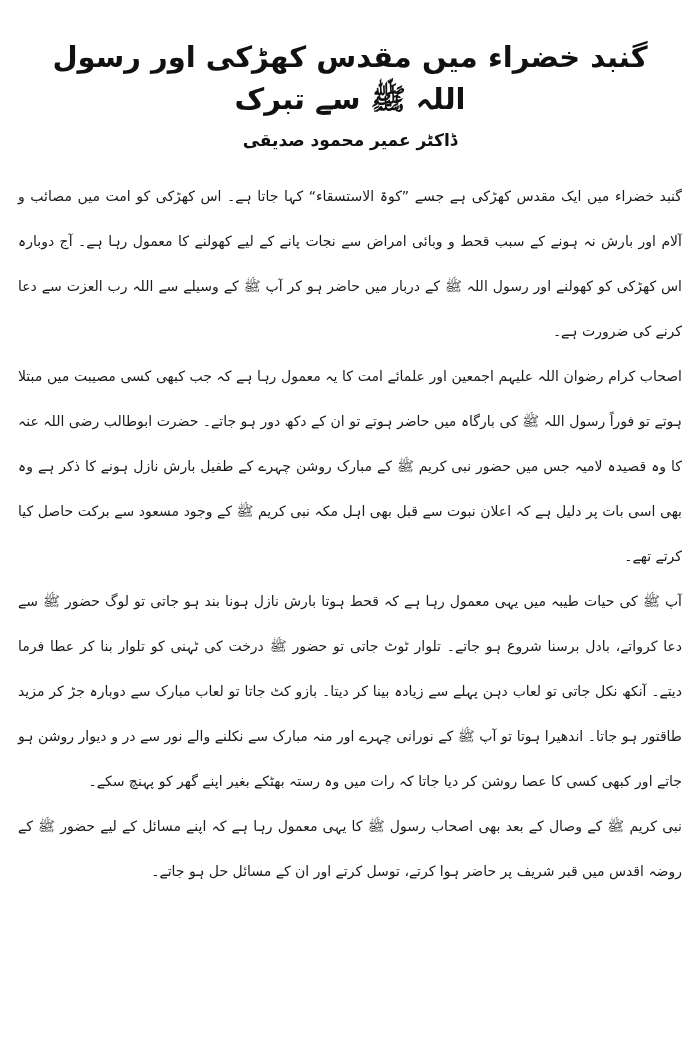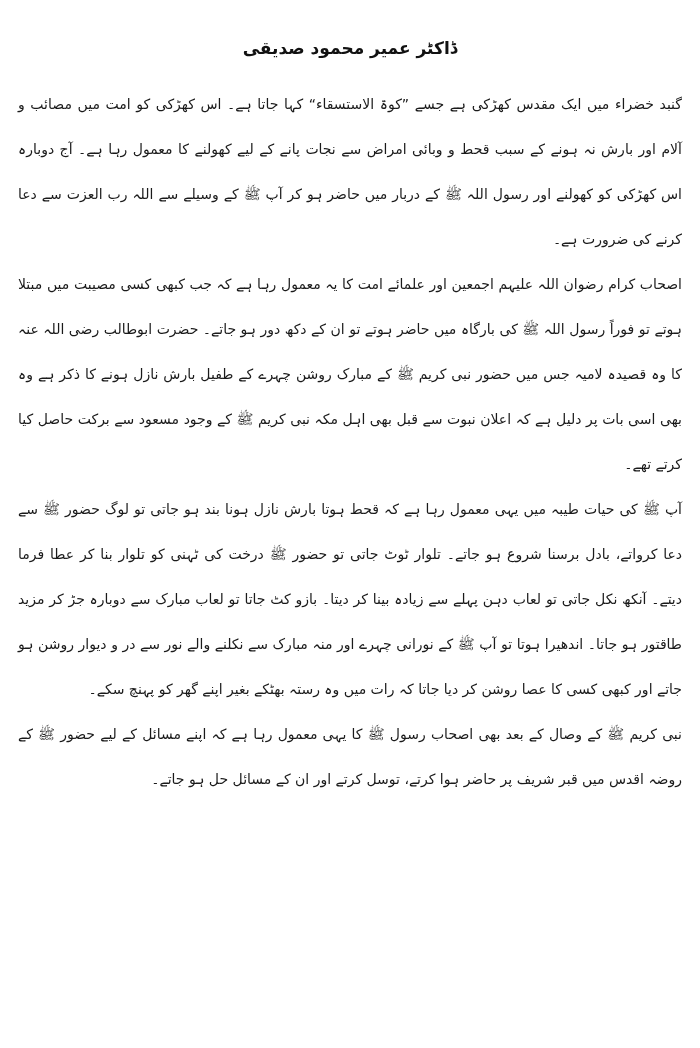--- a/index.html
+++ b/index.html
@@ -43,20 +43,21 @@
       text-justify: inter-word;
       color: #1a1a1a;
     }
     
   </style>
 </head>
 <body>
 
 <div class="page">
 
+  <h1 class="article-title">گنبد خضراء میں مقدس کھڑکی اور رسول اللہ ﷺ سے تبرک</h1>
 
   <div class="article-author">ڈاکٹر عمیر محمود صدیقی</div>
 
   <div class="article-body">
     <p>گنبد خضراء میں ایک مقدس کھڑکی ہے جسے ”کوۃ الاستسقاء“ کہا جاتا ہے۔ اس کھڑکی کو امت میں مصائب و آلام اور بارش نہ ہونے کے سبب قحط و وبائی امراض سے نجات پانے کے لیے کھولنے کا معمول رہا ہے۔ آج دوبارہ اس کھڑکی کو کھولنے اور رسول اللہ ﷺ کے دربار میں حاضر ہو کر آپ ﷺ کے وسیلے سے اللہ رب العزت سے دعا کرنے کی ضرورت ہے۔</p>
     <p>اصحاب کرام رضوان اللہ علیہم اجمعین اور علمائے امت کا یہ معمول رہا ہے کہ جب کبھی کسی مصیبت میں مبتلا ہوتے تو فوراً رسول اللہ ﷺ کی بارگاہ میں حاضر ہوتے تو ان کے دکھ دور ہو جاتے۔ حضرت ابوطالب رضی اللہ عنہ کا وہ قصیدہ لامیہ جس میں حضور نبی کریم ﷺ کے مبارک روشن چہرے کے طفیل بارش نازل ہونے کا ذکر ہے وہ بھی اسی بات پر دلیل ہے کہ اعلان نبوت سے قبل بھی اہل مکہ نبی کریم ﷺ کے وجود مسعود سے برکت حاصل کیا کرتے تھے۔</p>
     <p>آپ ﷺ کی حیات طیبہ میں یہی معمول رہا ہے کہ قحط ہوتا بارش نازل ہونا بند ہو جاتی تو لوگ حضور ﷺ سے دعا کرواتے، بادل برسنا شروع ہو جاتے۔ تلوار ٹوٹ جاتی تو حضور ﷺ درخت کی ٹہنی کو تلوار بنا کر عطا فرما دیتے۔ آنکھ نکل جاتی تو لعاب دہن پہلے سے زیادہ بینا کر دیتا۔ بازو کٹ جاتا تو لعاب مبارک سے دوبارہ جڑ کر مزید طاقتور ہو جاتا۔ اندھیرا ہوتا تو آپ ﷺ کے نورانی چہرے اور منہ مبارک سے نکلنے والے نور سے در و دیوار روشن ہو جاتے اور کبھی کسی کا عصا روشن کر دیا جاتا کہ رات میں وہ رستہ بھٹکے بغیر اپنے گھر کو پہنچ سکے۔</p>
     <p>نبی کریم ﷺ کے وصال کے بعد بھی اصحاب رسول ﷺ کا یہی معمول رہا ہے کہ اپنے مسائل کے لیے حضور ﷺ کے روضہ اقدس میں قبر شریف پر حاضر ہوا کرتے، توسل کرتے اور ان کے مسائل حل ہو جاتے۔</p>
 
   </div>

